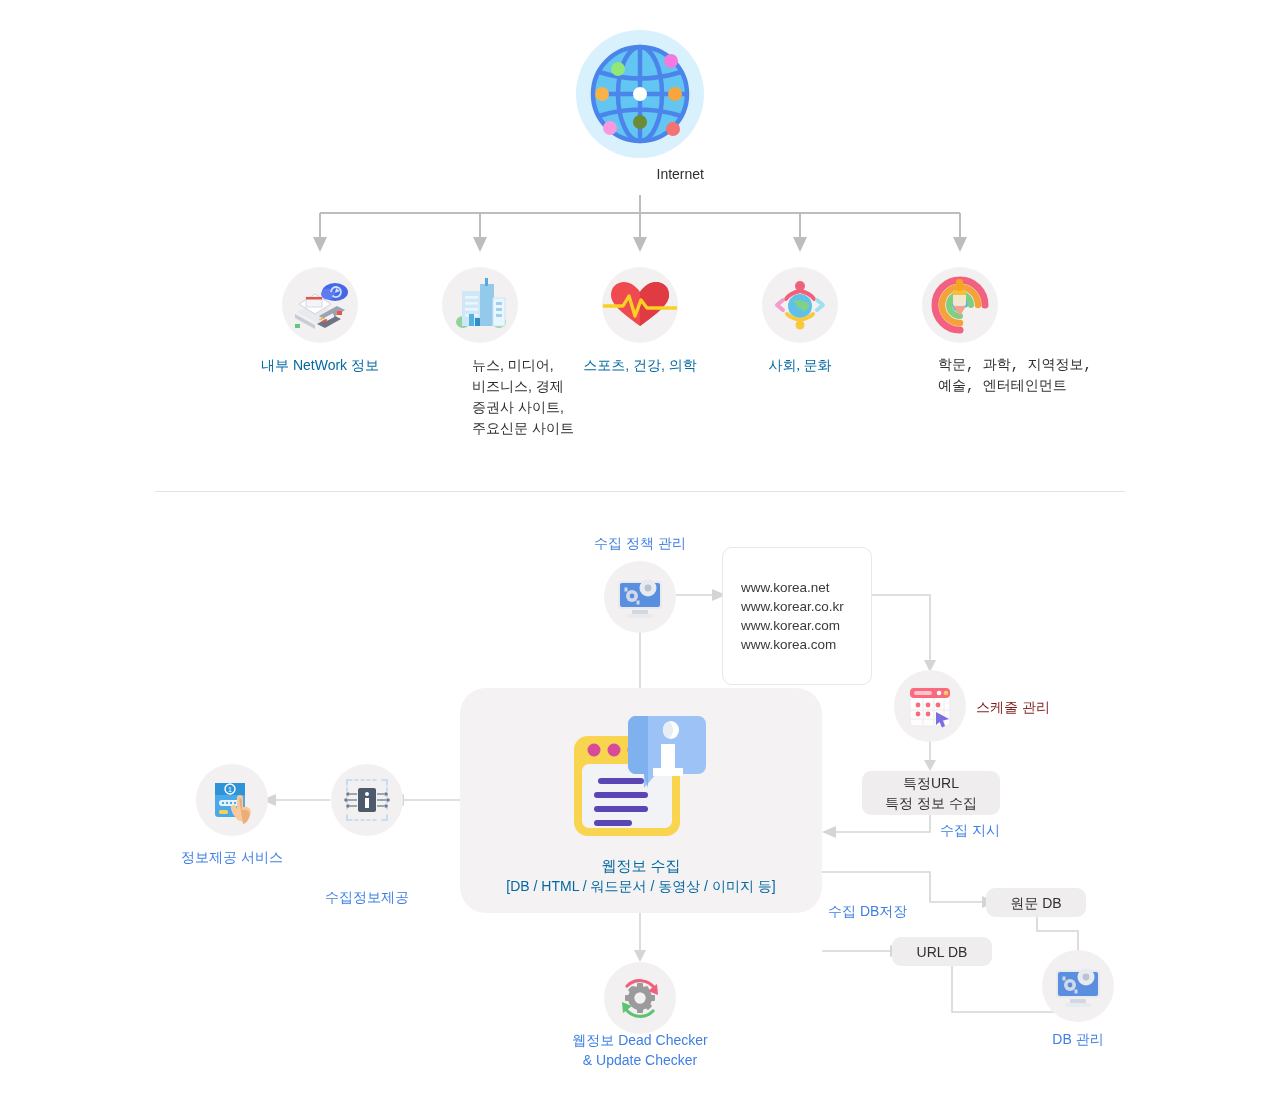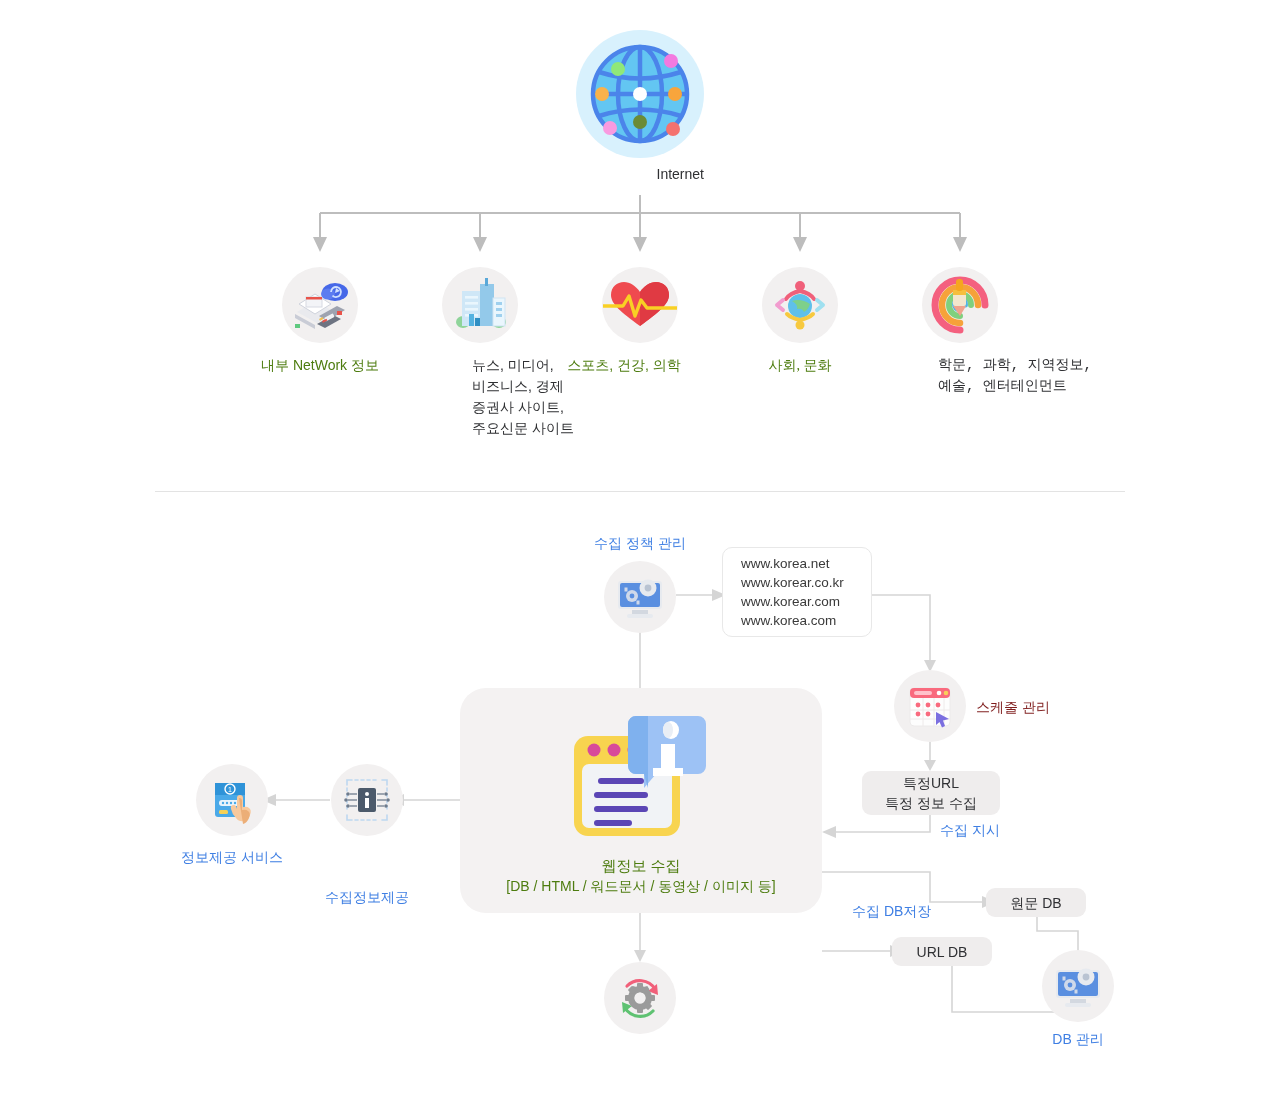--- a/index.html
+++ b/index.html
@@ -15,21 +15,21 @@
 
   
   .plate {
     border-radius: 50%;
     background: #f2f0f0;
     display: flex; align-items: center; justify-content: center;
   }
 
   
   .lbl-dark {
-    color: #4d7c0f;
+    color: #0369a1;
     font-size: 14px;
     line-height: 21px;
     text-align: center;
     white-space: pre-line;
   }
   .lbl-dark-left {
     color: #2f3033;
     font-size: 14px;
     line-height: 21px;
     text-align: left;
@@ -59,21 +59,21 @@
   .divider {
     height: 1px;
     background: #e3e3e3;
   }
 
   
   .url-box {
     background: #ffffff;
     border: 1px solid #e8e8e8;
     border-radius: 10px;
-    padding: 6px 18px;
+    padding: 30px 18px;
   }
   .url-box .line {
     color: #3a3a3a;
     font-size: 13.5px;
     line-height: 19px;
     white-space: nowrap;
   }
 
   
   .pill {
@@ -196,21 +196,21 @@
 증권사 사이트,
 주요신문 사이트</div>
 
   <div class="abs plate" style="left:602px; top:267px; width:76px; height:76px;">
     <svg width="74" height="62" viewBox="0 0 74 62">
       <path d="M37 52 C18 38 8 30 8 21 C8 13 14 8 21 8 C27 8 33 12 37 18 C41 12 47 8 53 8 C60 8 66 13 66 21 C66 30 56 38 37 52 Z" fill="#ef4a4f"></path>
       <path d="M37 18 C41 12 47 8 53 8 C60 8 66 13 66 21 C66 30 56 38 37 52 Z" fill="#e03a43"></path>
       <polyline points="0,32 20,32 26,22 32,42 38,26 44,34 74,34" fill="none" stroke="#f9d024" stroke-width="3.4" stroke-linejoin="round" stroke-linecap="round"></polyline>
     </svg>
   </div>
-  <div class="abs lbl-dark" style="left:554px; top:355px; width:140px;">스포츠, 건강, 의학</div>
+  <div class="abs lbl-dark" style="left:570px; top:355px; width:140px;">스포츠, 건강, 의학</div>
 
   <div class="abs plate" style="left:762px; top:267px; width:76px; height:76px;">
     <svg width="62" height="62" viewBox="0 0 62 62">
       <circle cx="31" cy="32" r="12" fill="#5fc0ea"></circle>
       <path d="M23 27 q6 3 5 8 q5 -1 7 3 q4 -2 6 -8 q-9 -6 -18 -3 Z" fill="#7ed08a"></path>
       <circle cx="31" cy="12" r="5" fill="#f0607a"></circle>
       <path d="M31 17 q-10 2 -14 8 M31 17 q10 2 14 8" stroke="#f0607a" stroke-width="4" fill="none" stroke-linecap="round"></path>
       <path d="M14 26 l-6 5 l6 5" fill="none" stroke="#f29ccf" stroke-width="4" stroke-linecap="round" stroke-linejoin="round"></path>
       <path d="M48 26 l6 5 l-6 5" fill="none" stroke="#9fe0f0" stroke-width="4" stroke-linecap="round" stroke-linejoin="round"></path>
       <circle cx="31" cy="51" r="4.5" fill="#f7c93f"></circle>
@@ -447,22 +447,24 @@
         <rect x="25" y="13" width="6" height="6" rx="1"></rect>
         <rect x="25" y="37" width="6" height="6" rx="1"></rect>
         <rect x="13" y="25" width="6" height="6" rx="1"></rect>
         <rect x="37" y="25" width="6" height="6" rx="1"></rect>
         <rect x="17" y="17" width="6" height="6" rx="1" transform="rotate(-45 20 20)"></rect>
         <rect x="33" y="33" width="6" height="6" rx="1" transform="rotate(-45 36 36)"></rect>
       </g>
       <circle cx="28" cy="28" r="5.5" fill="#f2f0f0"></circle>
     </svg>
   </div>
-
-  <div class="abs lbl-blue" style="left:828px; top:901px; width:110px; text-align:left;margin-left:24px;">수집 DB저장</div>
+  <div class="abs lbl-blue" style="left:530px; top:1030px; width:220px;">웹정보 Dead Checker
+&amp; Update Checker</div>
+
+  <div class="abs lbl-blue" style="left:828px; top:901px; width:110px; text-align:left;">수집 DB저장</div>
 
   <div class="abs pill" style="left:986px; top:888px; width:100px; height:29px;">원문 DB</div>
 
   <div class="abs pill" style="left:892px; top:937px; width:100px; height:29px;">URL DB</div>
 
   <div class="abs plate" style="left:1042px; top:950px; width:72px; height:72px;">
     <svg width="56" height="56" viewBox="0 0 56 56">
       <rect x="6" y="12" width="44" height="28" rx="3" fill="#e7eaef"></rect>
       <rect x="8" y="14" width="40" height="24" rx="2" fill="#5a8fe0"></rect>
       <rect x="20" y="41" width="16" height="4" fill="#d3d8e0"></rect>

